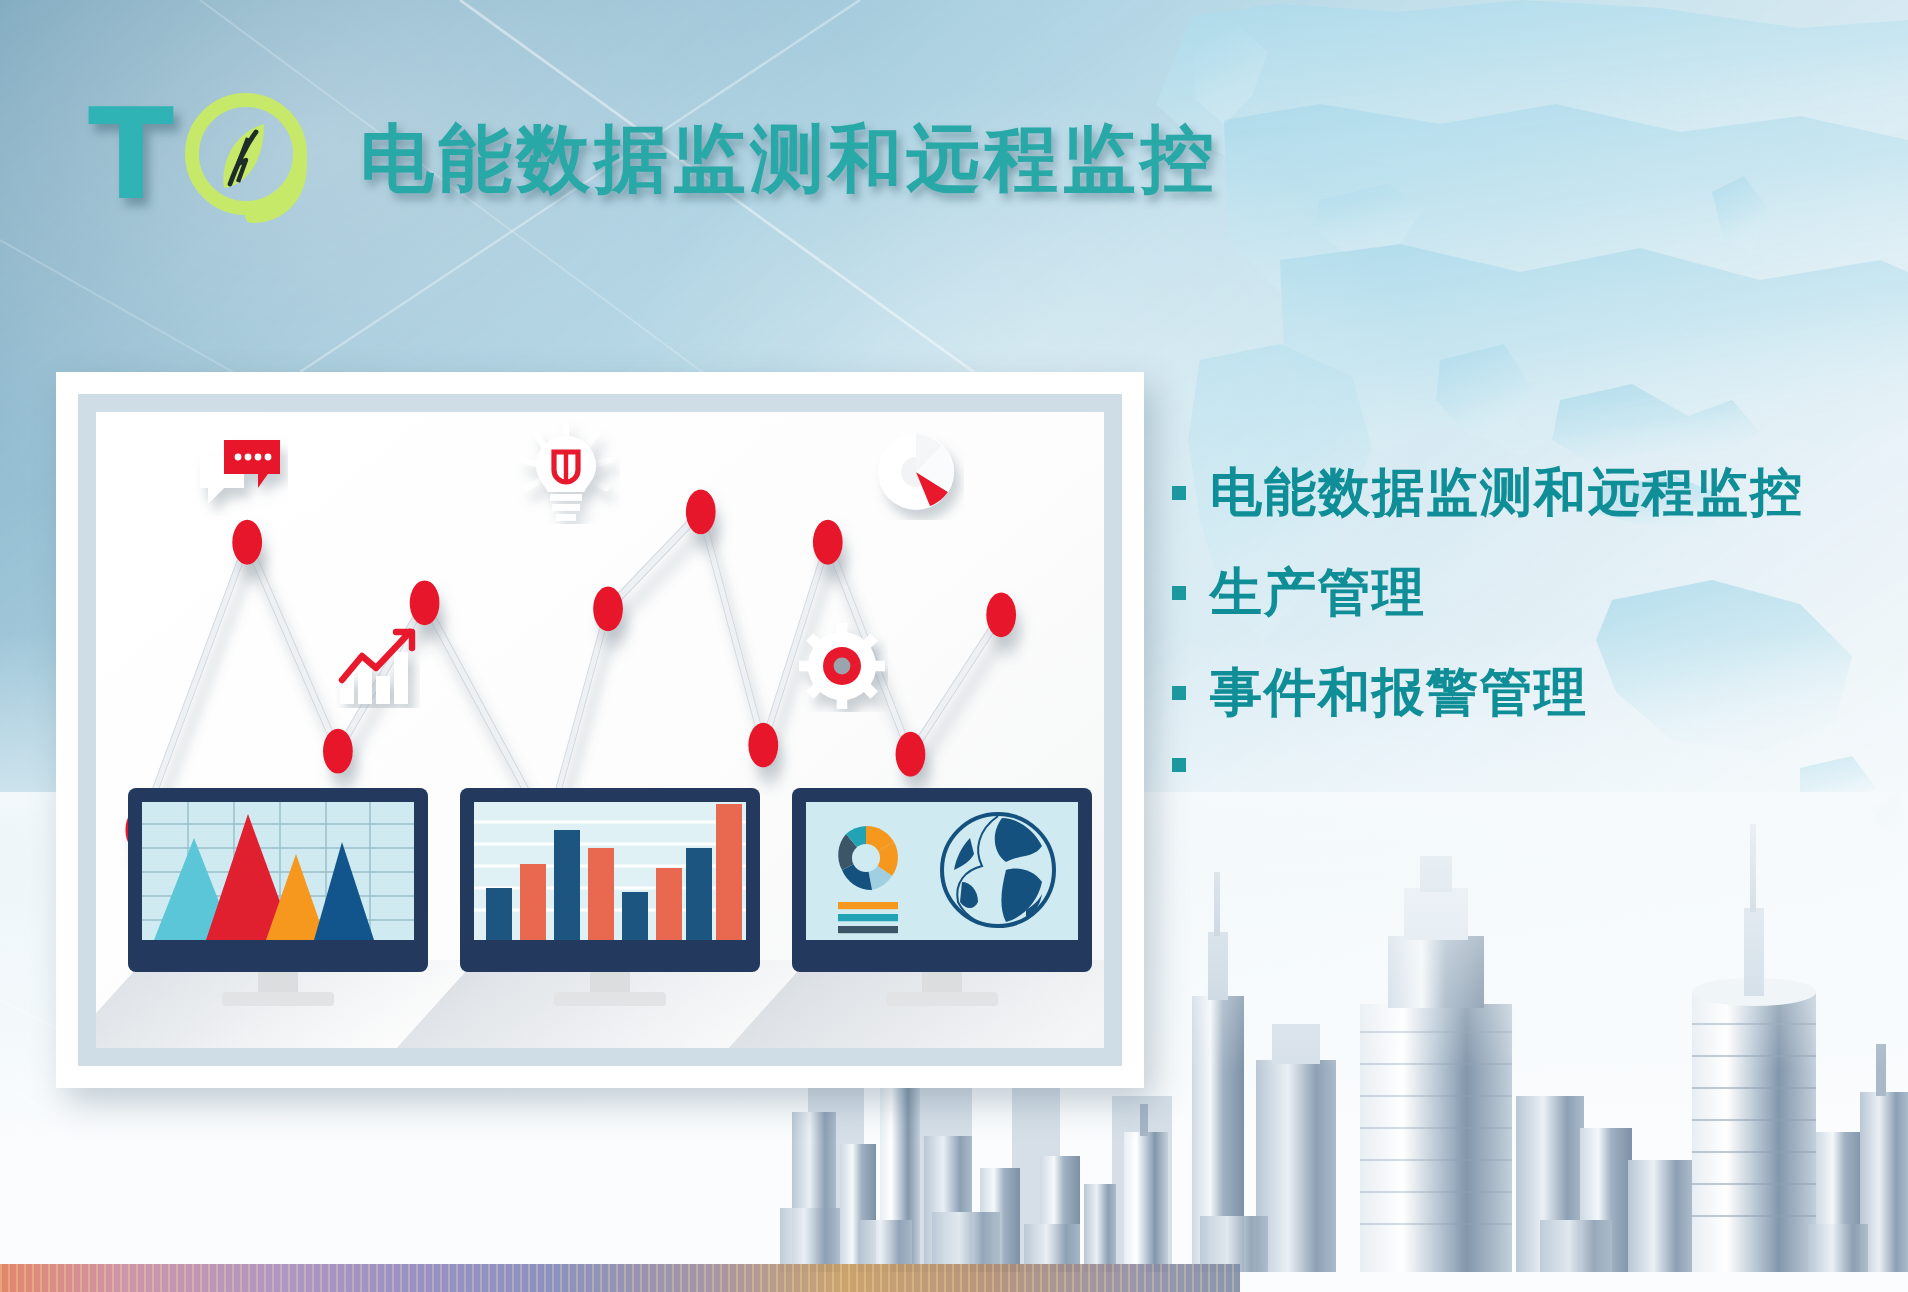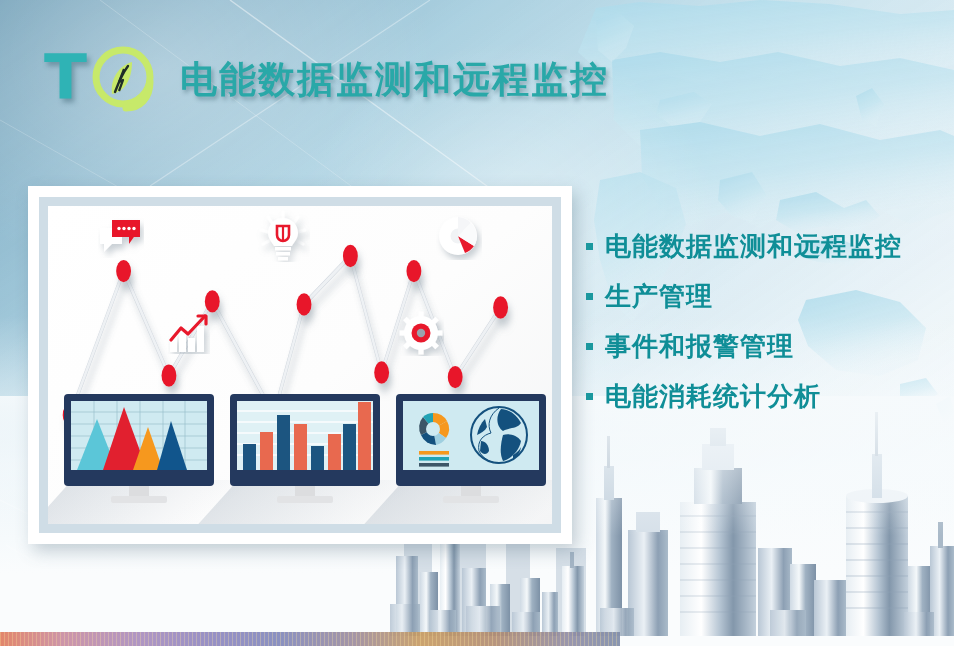--- a/index.html
+++ b/index.html
@@ -402,21 +402,20 @@
     <div class="bullet-row">
       <span class="bullet-mark"></span>
       <span class="bullet-text">生产管理</span>
     </div>
     <div class="bullet-row">
       <span class="bullet-mark"></span>
       <span class="bullet-text">事件和报警管理</span>
     </div>
     <div class="bullet-row">
       <span class="bullet-mark"></span>
-      <span class="bullet-text">电能消耗统计分析</span>
     </div>
   </div>
 
   <div class="panel">
     <div class="panel-inner">
       <div class="canvas">
 
         <svg class="zigzag" viewBox="0 0 500 210" preserveAspectRatio="none">
           <defs>
             <filter id="ptsh" x="-60%" y="-60%" width="240%" height="240%">

